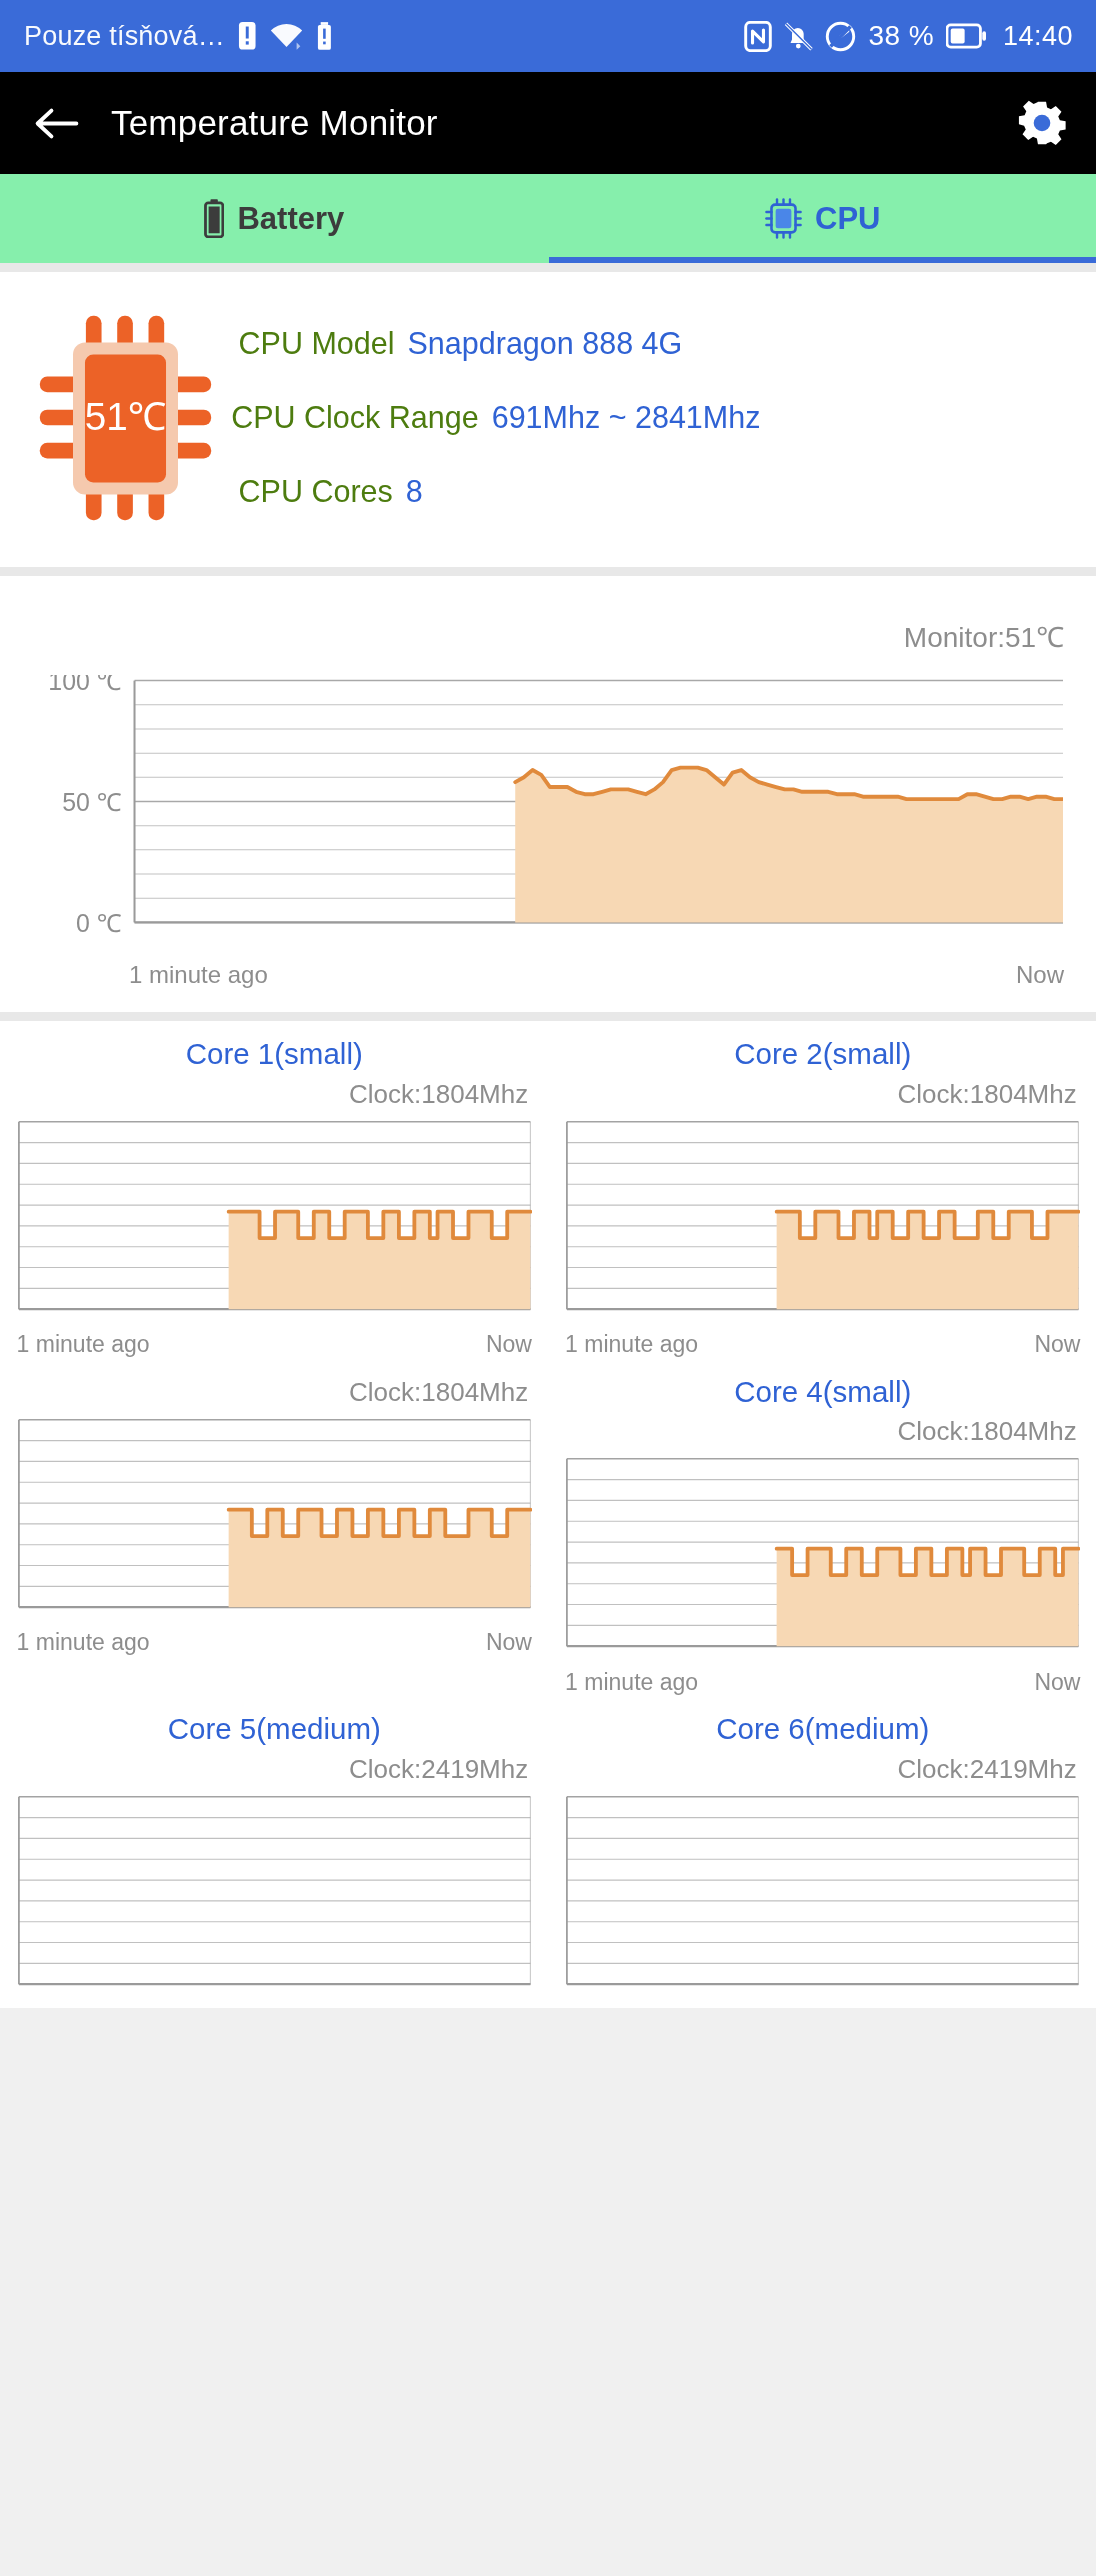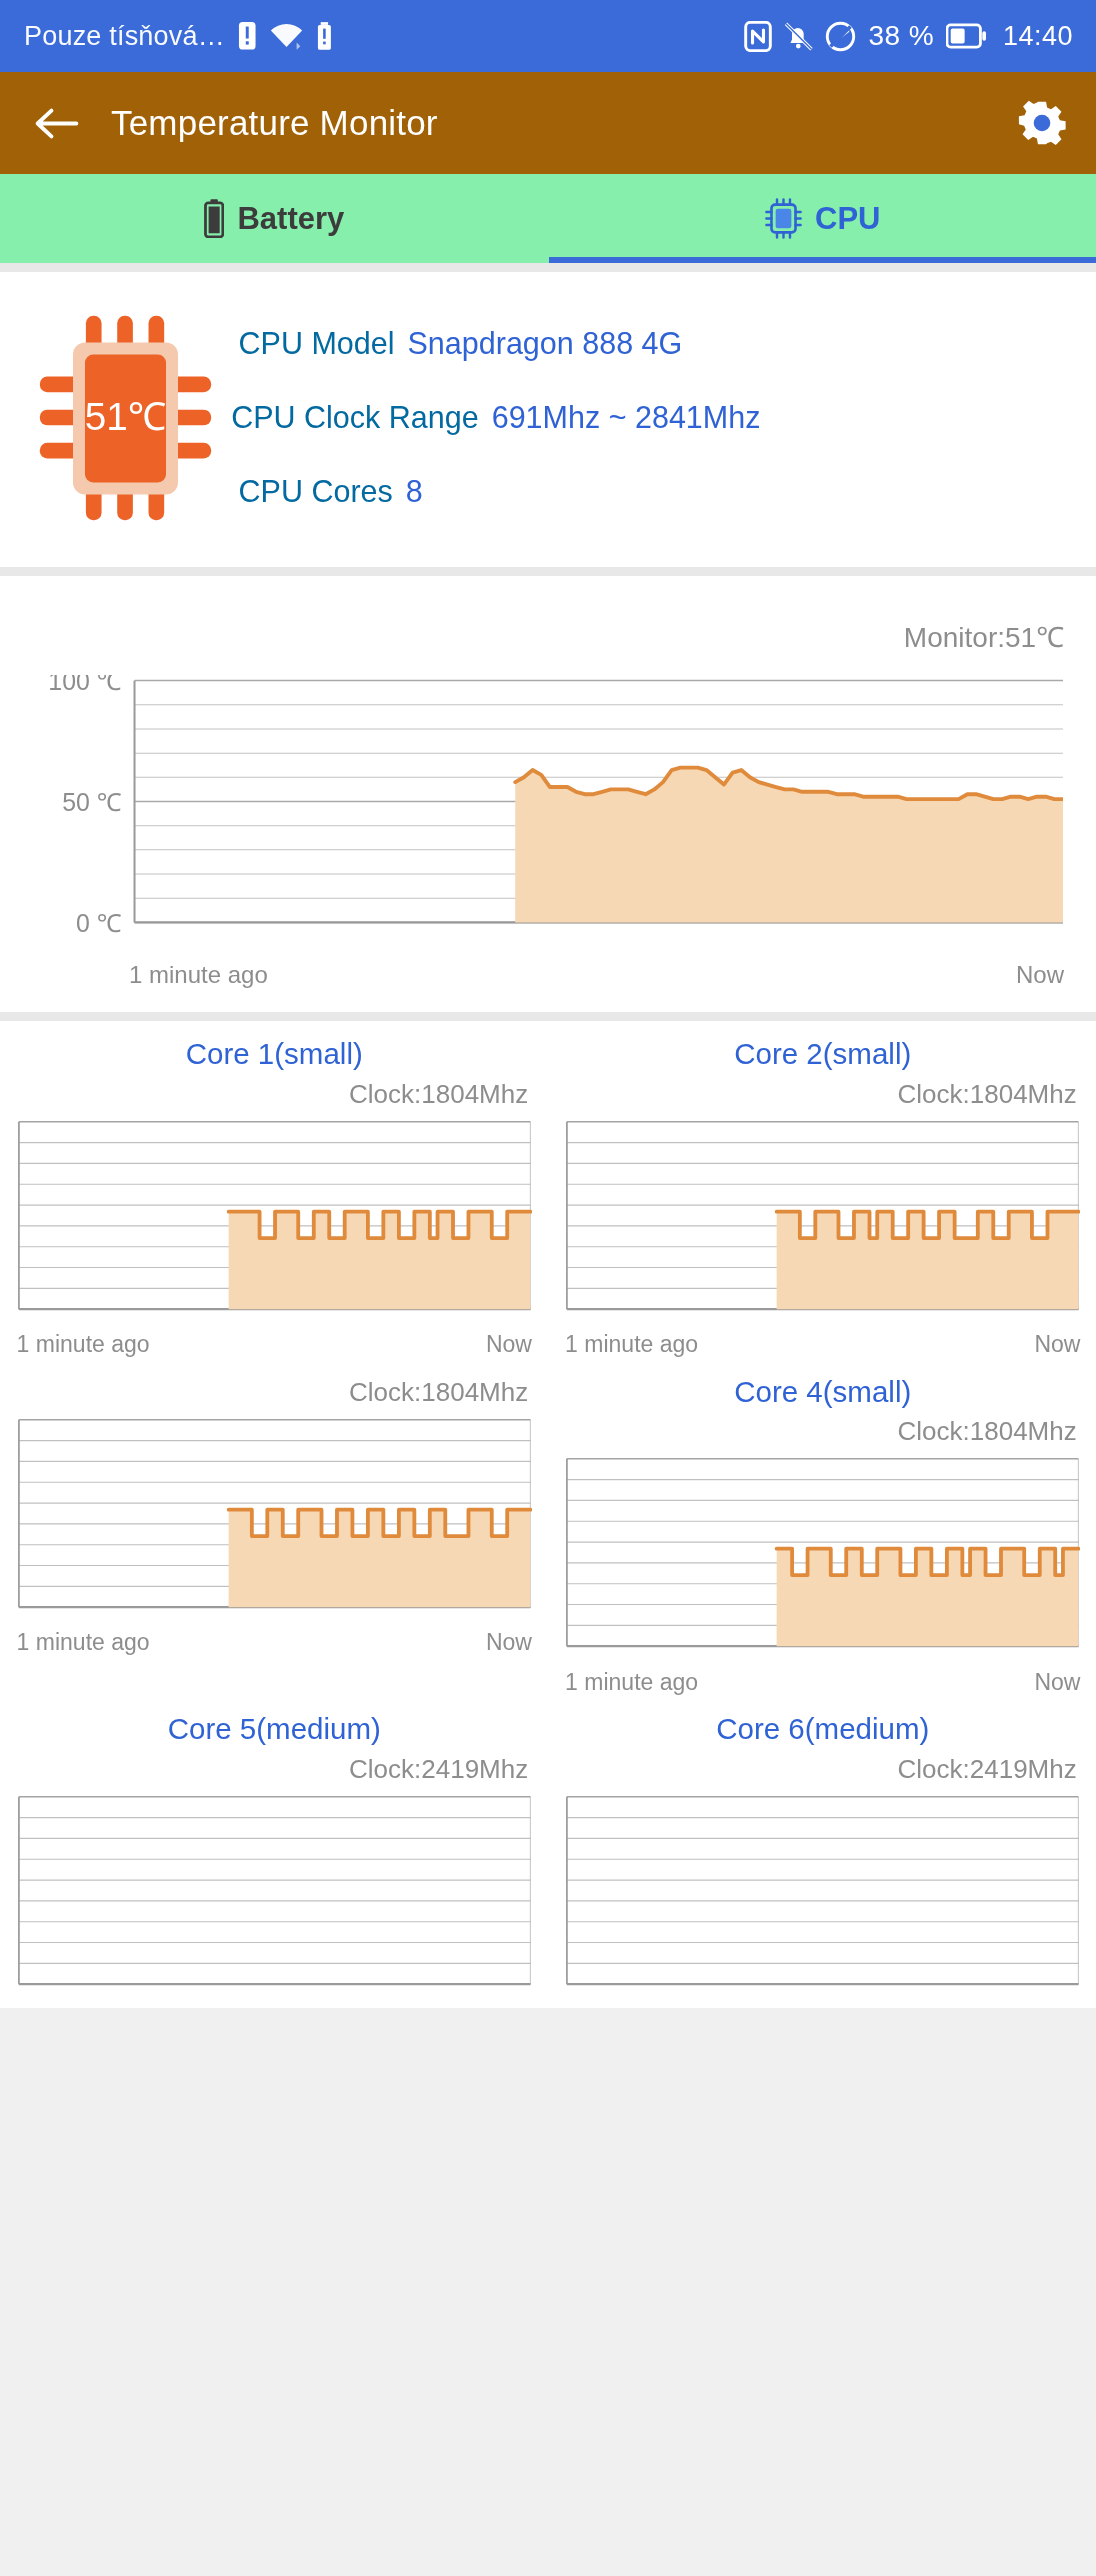--- a/index.html
+++ b/index.html
@@ -19,21 +19,21 @@
   }
   .sb-left { display:flex; align-items:center; gap:13px; flex:0 0 auto; }
   .carrier { font-size:27px; letter-spacing:0.2px; opacity:.97; }
   .sb-right { margin-left:auto; display:flex; align-items:center; gap:12px; }
   .sb-icon { display:inline-flex; align-items:center; justify-content:center; }
   .pct { font-size:28px; letter-spacing:0.5px; }
   .clock { font-size:27px; letter-spacing:0.5px; margin-left:3.7px; }
 
   
   .appbar {
-    height:102px; background:#a16207; color:#fff;
+    height:102px; background:#000000; color:#fff;
     display:flex; align-items:center; padding:0 28px;
   }
   .back { width:57px; height:57px; display:flex; align-items:center; justify-content:center; }
   .apptitle { font-size:35px; margin-left:26px; letter-spacing:0.2px; }
   .gear { margin-left:auto; width:55px; height:55px; display:flex; align-items:center; justify-content:center; }
 
   
   .tabs { height:89px; background:#86efac; display:flex; }
   .tab {
     flex:1; display:flex; align-items:center; justify-content:center; gap:13px;
@@ -49,21 +49,21 @@
 
   
   .card { background:#fff; }
   .gap { height:9.2px; background:#e8e8e8; }
 
   
   .cpuinfo { display:flex; align-items:center; padding:24px 28px 28px 28px; height:295px; }
   .chipwrap { width:194px; display:flex; align-items:flex-end; justify-content:center; flex:0 0 194px; }
   .inforows { flex:1; display:flex; flex-direction:column; justify-content:center; gap:39px; padding-left:9.2px; }
   .inforow { display:flex; align-items:baseline; }
-  .lbl { color:#0369a1; font-size:30.5px; }
+  .lbl { color:#4d7c0f; font-size:30.5px; }
   .val { color:#2f62d4; font-size:30.5px; margin-left:13px; }
   .row-model { padding-left:7.4px; }
   .row-clock { padding-left:0px; }
   .row-cores { padding-left:7.4px; }
 
   
   .rt { padding:24px 0 7.4px 0; }
   .rt-title { display:flex; align-items:center; justify-content:center; gap:13px; color:#2f62d4; font-size:33px; }
   .rt-current { text-align:right; color:#8d8d8d; font-size:28px; padding:16.6px 33px 0 0; }
   .rt-chart { position:relative; padding:20.3px 33px 0 33px; }

